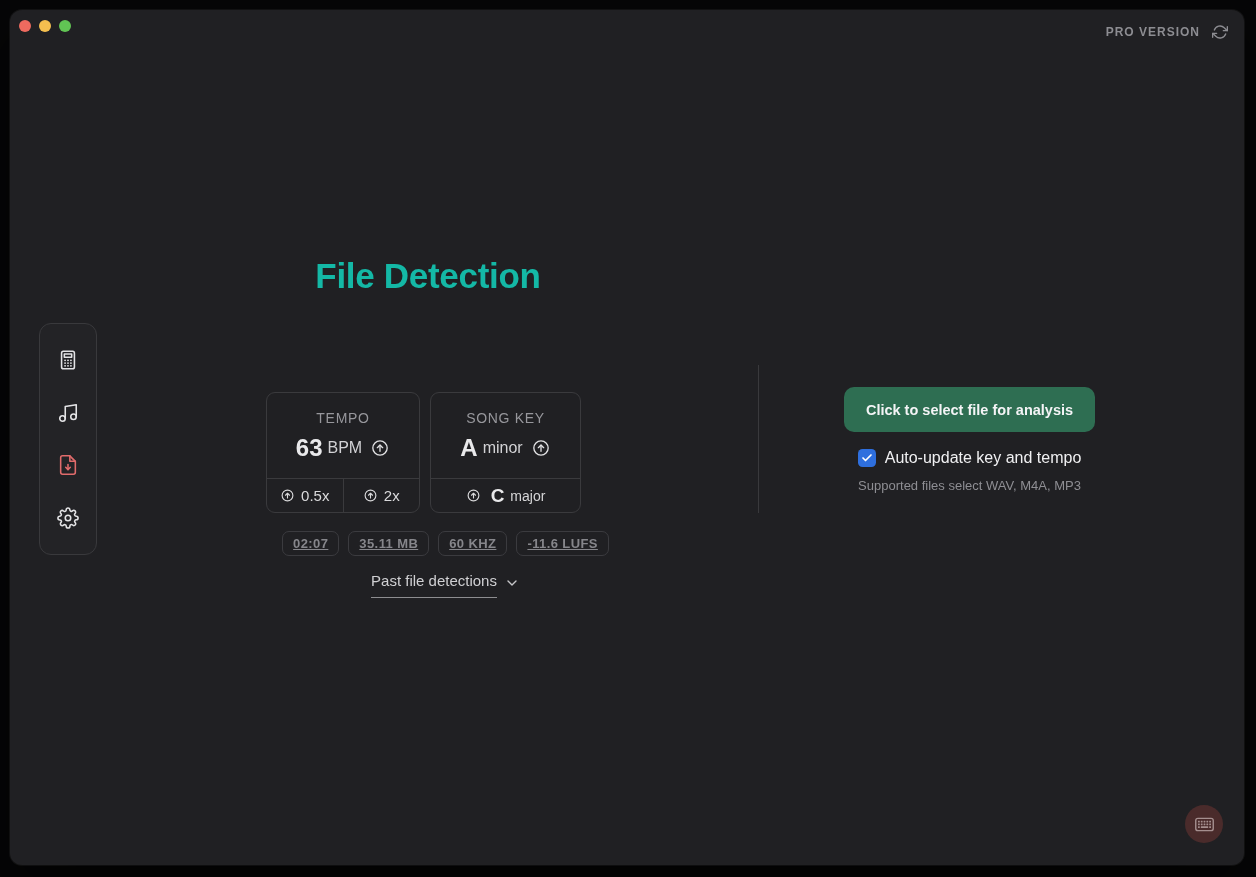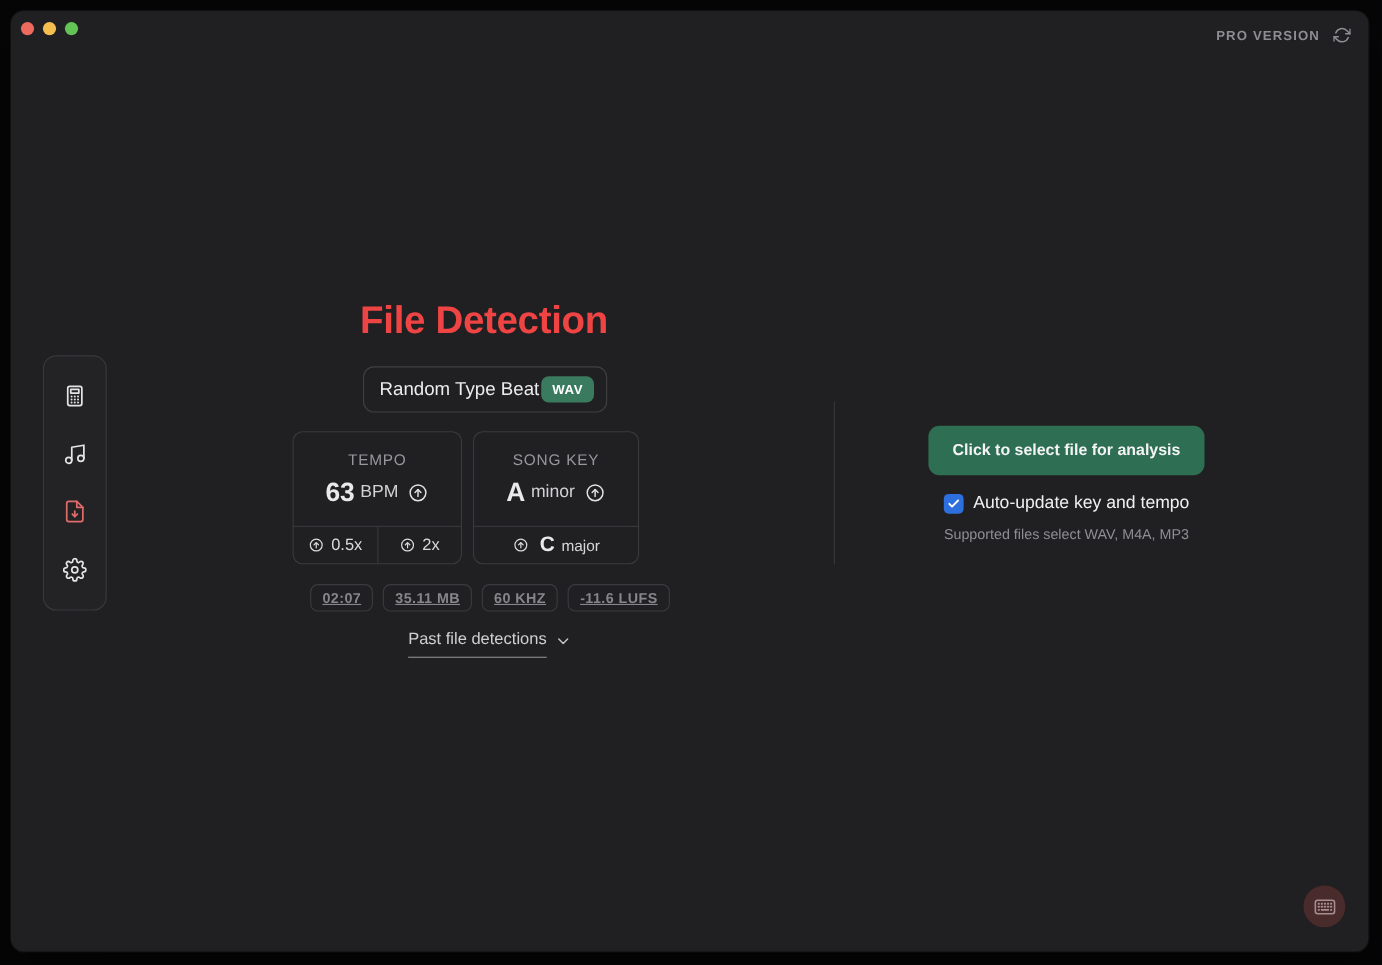--- a/index.html
+++ b/index.html
@@ -16,22 +16,22 @@
   .dot.yellow { background:var(--traffic-yellow,#f5bf4f); }
   .dot.green  { background:var(--traffic-green,#61c454); }
 
   
   .pro { position:absolute; top:14px; right:16px; display:flex; align-items:center; gap:12px;
     color:#8d8d92; }
   .pro-label { font-size:12px; font-weight:700; letter-spacing:1px; line-height:14px; }
   .pro svg { width:16px; height:16px; cursor:pointer; }
 
   
-  .title { position:absolute; left:243px; top:246px; width:374px; text-align:center;
-    font-size:35px; font-weight:700; letter-spacing:-0.3px; color:#ef4444;margin-top:16px; }
+  .title { position:absolute; left:231px; top:246px; width:374px; text-align:center;
+    font-size:35px; font-weight:700; letter-spacing:-0.3px; color:#14b8a6; }
 
   
   .file-pill { position:absolute; left:320px; top:323px; width:222px; height:42px;
     border:1px solid #404043; border-radius:10px; display:flex; align-items:center;
     justify-content:space-between; padding:0 11px 0 14px; }
   .file-name { font-size:17px; color:#ececee; white-space:nowrap; }
   .fmt-badge { background:var(--badge-green,#3a7a5e); color:#fff; font-size:12px; font-weight:700;
     letter-spacing:0.5px; padding:5px 10px; border-radius:7px; }
 
   
@@ -117,24 +117,20 @@
     <span class="pro-label">PRO VERSION</span>
     <svg viewBox="0 0 24 24" fill="none" stroke="currentColor" stroke-width="2" stroke-linecap="round" stroke-linejoin="round">
         <polyline points="23 4 23 10 17 10"></polyline>
         <polyline points="1 20 1 14 7 14"></polyline>
         <path d="M3.51 9a9 9 0 0 1 14.85-3.36L23 10M1 14l4.64 4.36A9 9 0 0 0 20.49 15"></path>
       </svg>
   </div>
 
   <h1 class="title">File Detection</h1>
 
-  <div class="file-pill">
-    <span class="file-name">Random Type Beat</span>
-    <span class="fmt-badge">WAV</span>
-  </div>
 
   <div class="cards">
     <div class="card tempo">
       <div class="card-top">
         <div class="card-label">TEMPO</div>
         <div class="card-value">
           <span class="big">63</span>
           <span class="unit">BPM</span>
           <span class="circ">
             <svg viewBox="0 0 24 24" fill="none" stroke="currentColor" stroke-width="1.6" stroke-linecap="round" stroke-linejoin="round">

